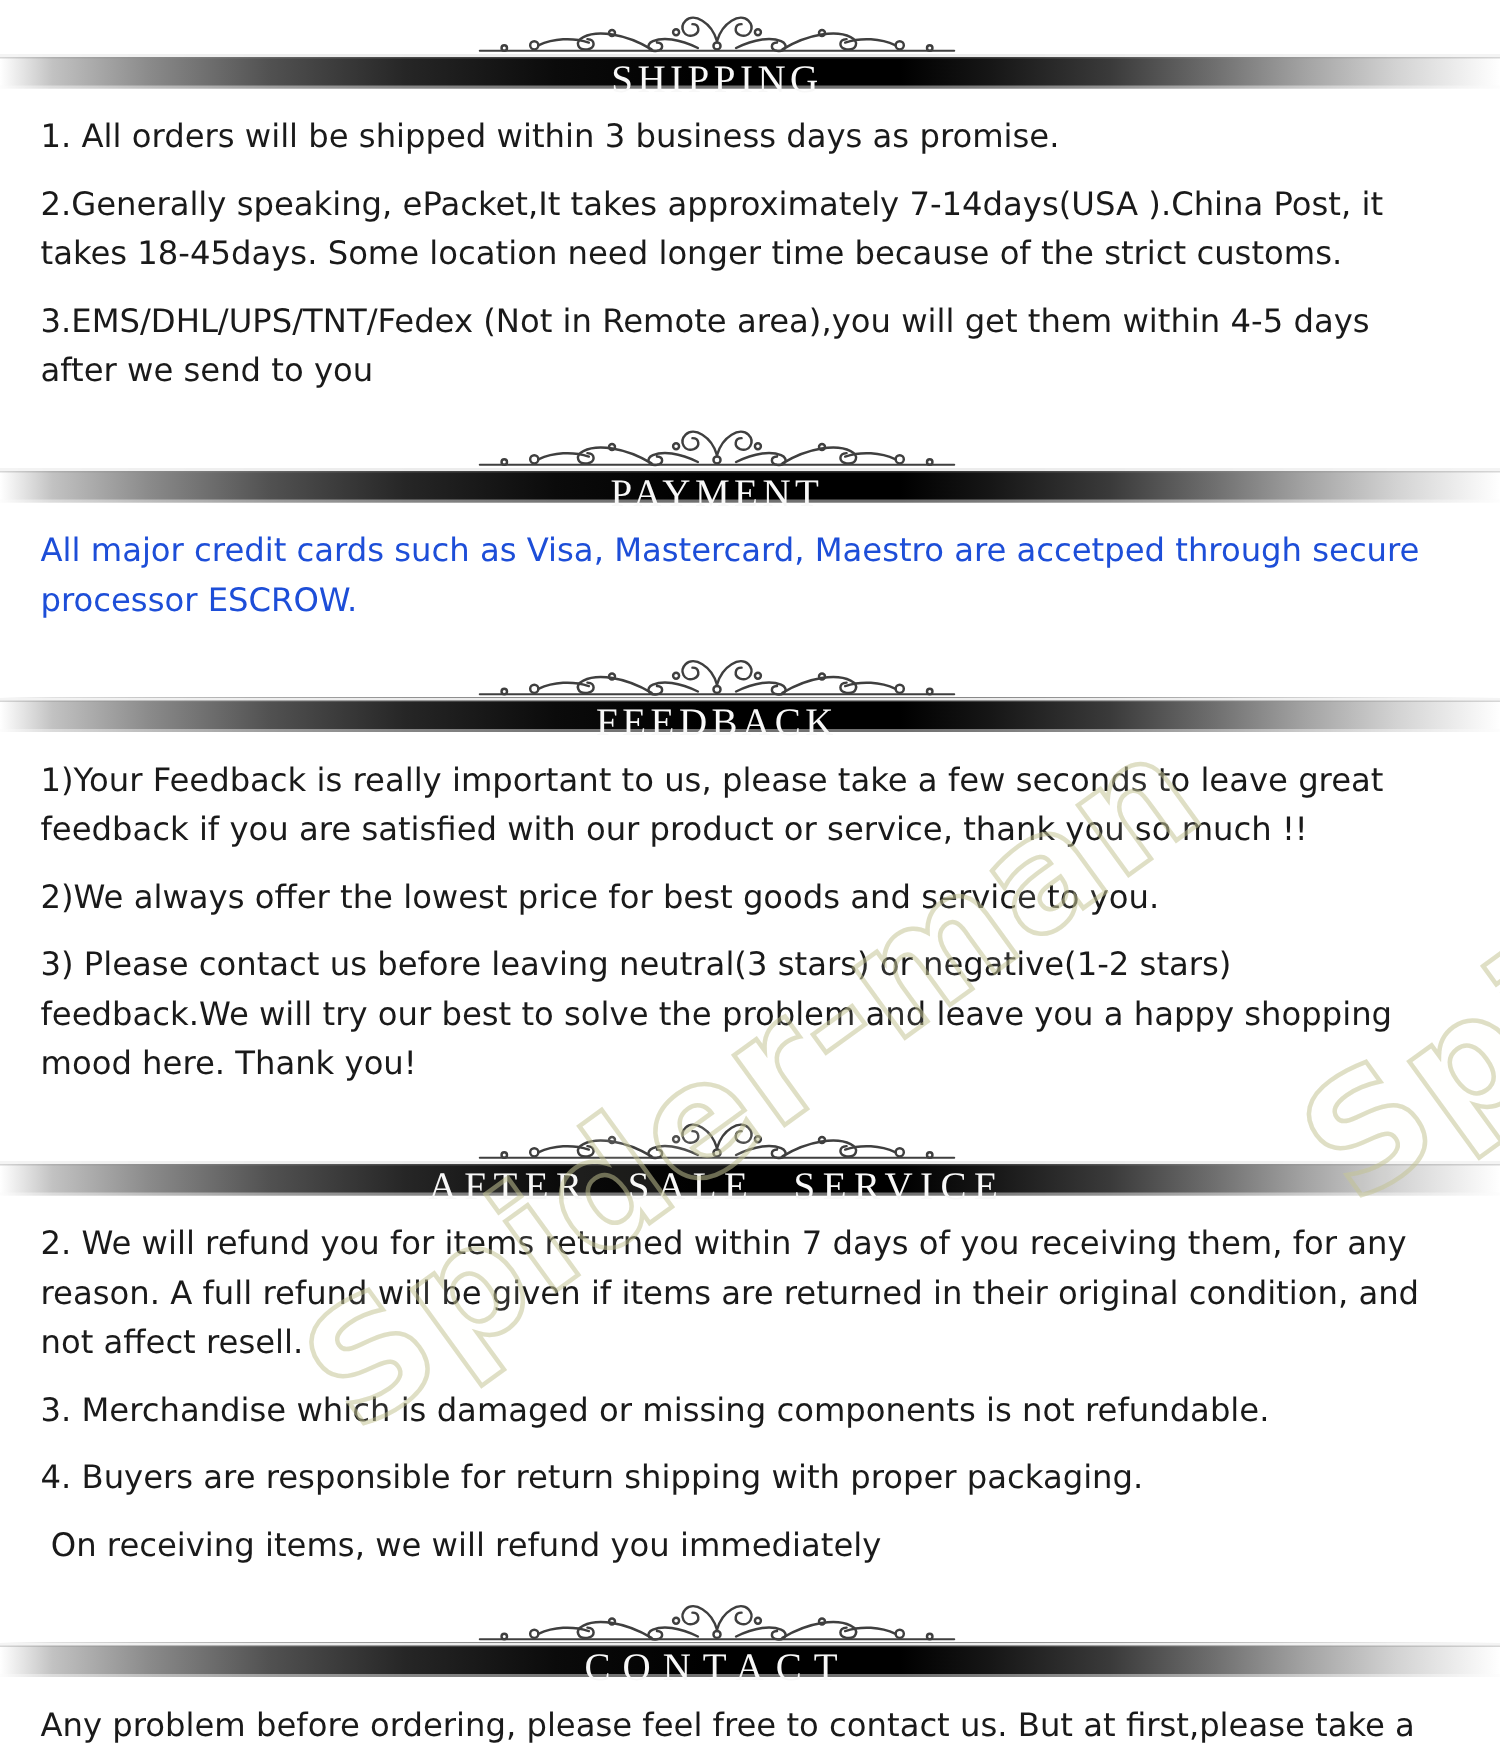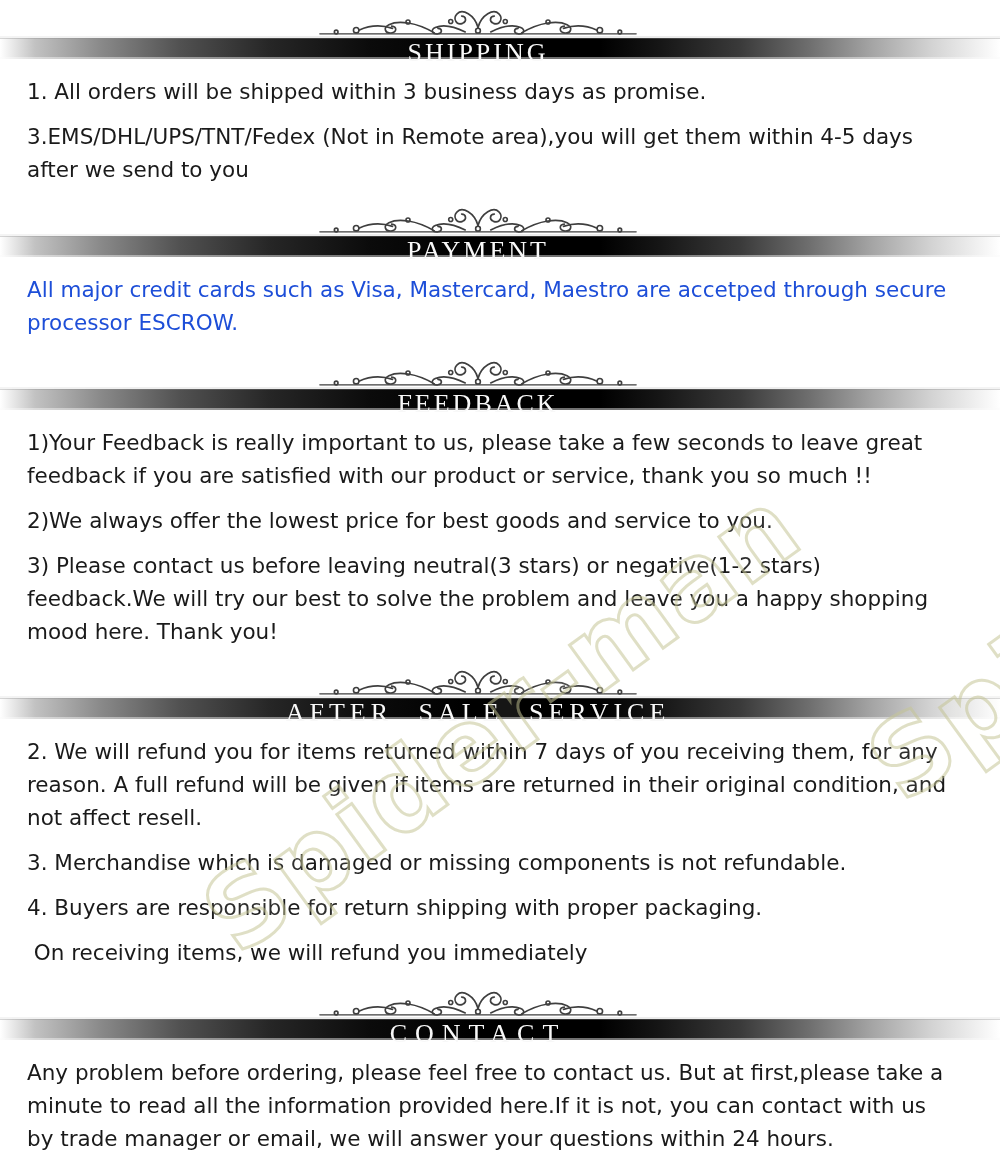--- a/index.html
+++ b/index.html
@@ -105,20 +105,21 @@
       <div class="flourish-row">
         <svg class="flourish" viewBox="0 0 360 44">
             <use href="#flourish"></use>
           </svg>
       </div>
       <div class="banner">
         <span class="banner-title">SHIPPING</span>
       </div>
       <div class="body">
         <p class="para">1. All orders will be shipped within 3 business days as promise.</p>
+        <p class="para">2.Generally speaking, ePacket,It takes approximately 7-14days(USA ).China Post, it takes 18-45days. Some location need longer time because of the strict customs.</p>
         <p class="para">3.EMS/DHL/UPS/TNT/Fedex (Not in Remote area),you will get them within 4-5 days after we send to you</p>
       </div>
     </section>
 
     <section>
       <div class="flourish-row">
         <svg class="flourish" viewBox="0 0 360 44">
             <use href="#flourish"></use>
           </svg>
       </div>

